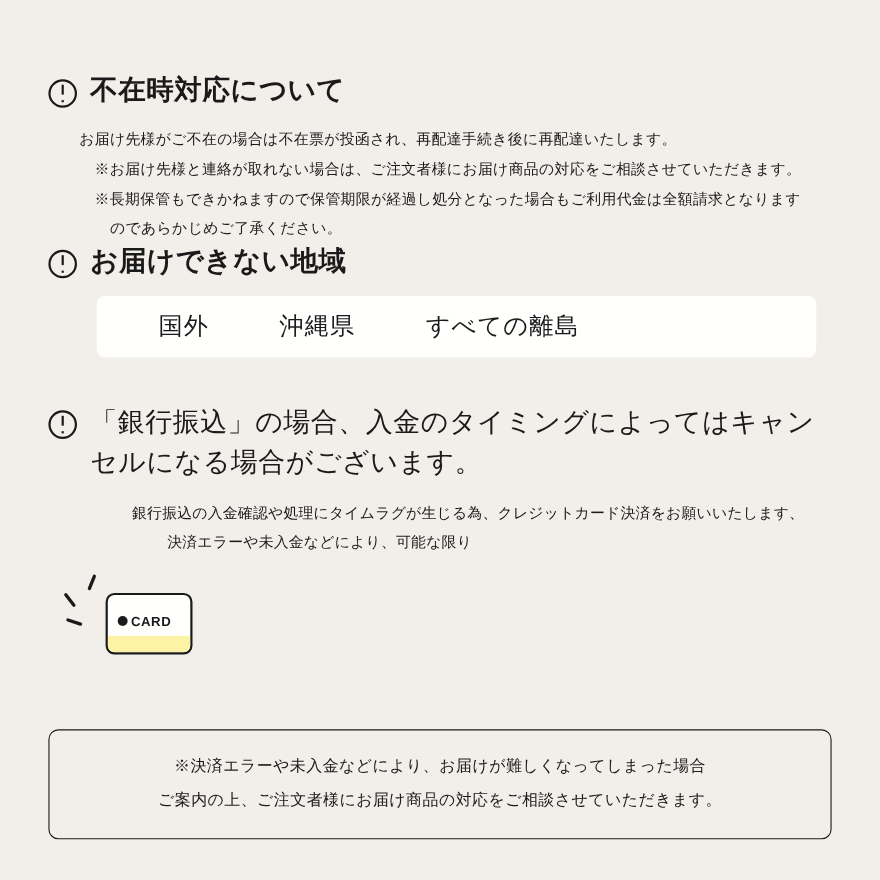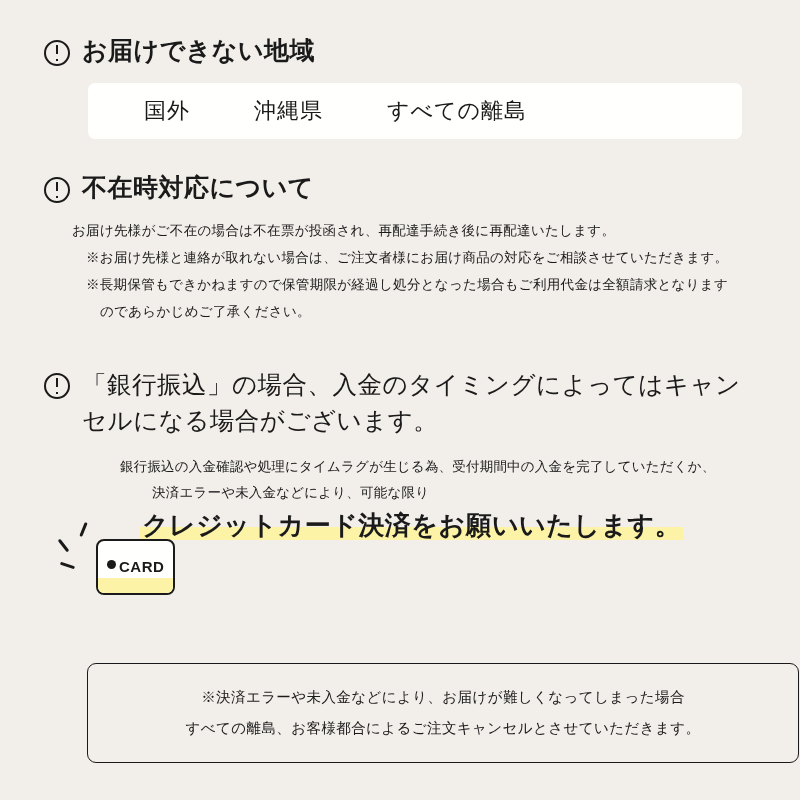--- a/index.html
+++ b/index.html
@@ -163,21 +163,21 @@
     top: 19px;
     width: 9px;
     height: 9px;
     border-radius: 50%;
     background: #1a1a1a;
   }
   .card-text {
     position: absolute;
     left: 21px;
     top: 17px;
-    font-size: 15px;
+    font-size: 12px;
     font-weight: bold;
     letter-spacing: 0.5px;
   }
   .spark {
     position: absolute;
     background: #1a1a1a;
     border-radius: 2px;
   }
   .spark-a { left: 22px; top: 6px;  width: 3px; height: 15px; transform: rotate(22deg); }
   .spark-b { left: 2px;  top: 22px; width: 3px; height: 15px; transform: rotate(-38deg); }
@@ -192,81 +192,77 @@
     height: 100px;
     box-sizing: border-box;
     border: 1.5px solid #1a1a1a;
     border-radius: 9px;
     background: transparent;
     display: flex;
     flex-direction: column;
     align-items: center;
     justify-content: center;
     gap: 9px;
-    margin-left: 43px;
   }
   .note-line {
     font-size: 14.5px;
     letter-spacing: 0.4px;
     line-height: 1.5;
   }
 </style>
 </head>
 <body>
 
 <div class="page">
-
-  <div class="section">
-    <div class="heading">
-      <span class="excl-icon"></span>
-      <span class="heading-text">お届けできない地域</span>
-    </div>
-    <div class="region-box">
-      <span class="region-item">国外</span>
-      <span class="region-item">沖縄県</span>
-      <span class="region-item">すべての離島</span>
-    </div>
-  </div>
 
   <div class="section sec2">
     <div class="heading">
       <span class="excl-icon"></span>
       <span class="heading-text">不在時対応について</span>
     </div>
     <div class="sec2-body">
       <p class="indent-1">お届け先様がご不在の場合は不在票が投函され、再配達手続き後に再配達いたします。</p>
       <p class="indent-2">※お届け先様と連絡が取れない場合は、ご注文者様にお届け商品の対応をご相談させていただきます。</p>
       <p class="indent-2">※長期保管もできかねますので保管期限が経過し処分となった場合もご利用代金は全額請求となります</p>
       <p class="indent-3">のであらかじめご了承ください。</p>
     </div>
   </div>
 
+  <div class="section">
+    <div class="heading">
+      <span class="excl-icon"></span>
+      <span class="heading-text">お届けできない地域</span>
+    </div>
+    <div class="region-box">
+      <span class="region-item">国外</span>
+      <span class="region-item">沖縄県</span>
+      <span class="region-item">すべての離島</span>
+    </div>
+  </div>
+
   <div class="section sec3">
     <div class="heading">
       <span class="excl-icon"></span>
       <span class="heading-text">「銀行振込」の場合、入金のタイミングによってはキャンセルになる場合がございます。</span>
     </div>
     <div class="sec3-body">
-      <p>銀行振込の入金確認や処理にタイムラグが生じる為、受付期間中の入金を完了していただくか、</p>
+      <p>銀行振込の入金確認や処理にタイムラグが生じる為、クレジットカード決済をお願いいたします、</p>
       <p class="sec3-line2">決済エラーや未入金などにより、可能な限り</p>
-      <div class="highlight-line">
-        <span class="hl">クレジットカード決済をお願いいたします。</span>
-      </div>
     </div>
   </div>
 
   <div class="card-illustration">
     <span class="spark spark-a"></span>
     <span class="spark spark-b"></span>
     <span class="spark spark-c"></span>
     <div class="card-shape">
       <span class="card-dot"></span>
       <span class="card-text">CARD</span>
       <span class="card-stripe"></span>
     </div>
   </div>
 
   <div class="note-box">
     <div class="note-line">※決済エラーや未入金などにより、お届けが難しくなってしまった場合</div>
-    <div class="note-line">すべての離島、お客様都合によるご注文キャンセルとさせていただきます。</div>
+    <div class="note-line">ご案内の上、ご注文者様にお届け商品の対応をご相談させていただきます。</div>
   </div>
 
 </div>
 
 </body></html>

